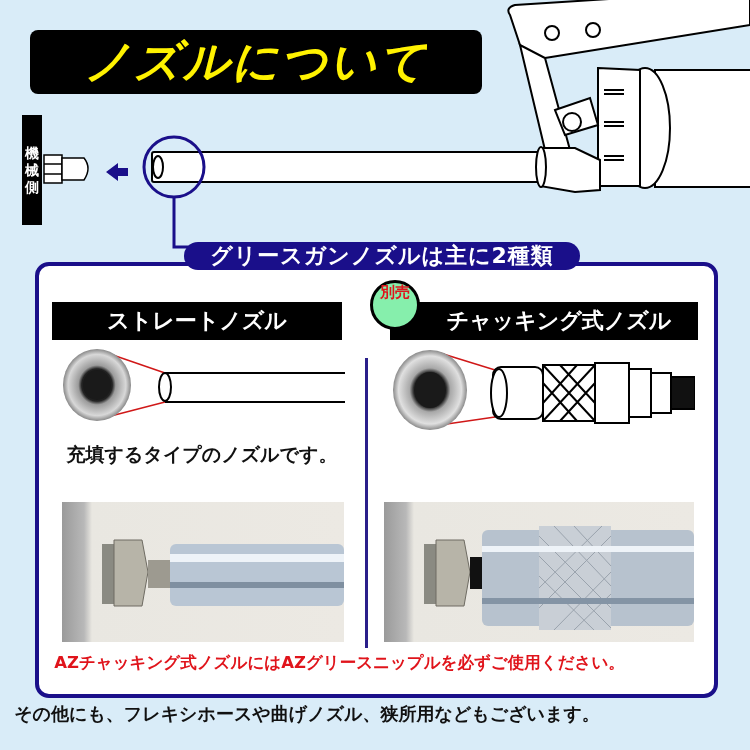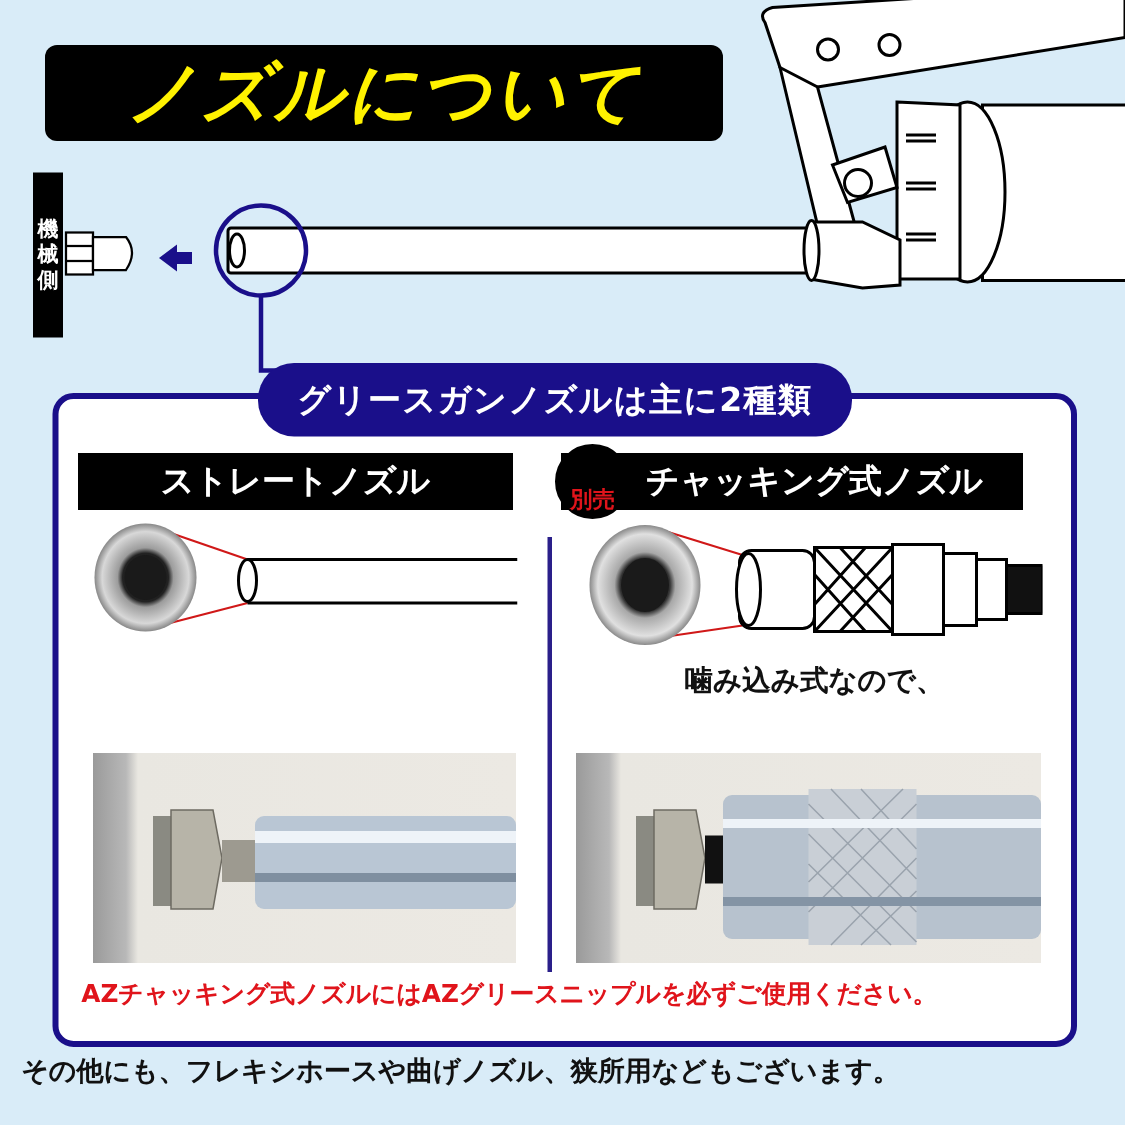--- a/index.html
+++ b/index.html
@@ -39,42 +39,42 @@
     .gun-svg { left: 0; top: 0; }
 
     
     .main-panel {
       left: 35px; top: 262px; width: 683px; height: 436px;
       background: #fff;
       border: 4px solid #1a0f8a;
       border-radius: 14px;
     }
     .subtitle-pill {
-      left: 172px; top: 242px; width: 396px; height: 49px;
+      left: 184px; top: 242px; width: 396px; height: 28px;
       background: #1a0f8a;
       border-radius: 24px;
       display: flex; align-items: center; justify-content: center;
       z-index: 3;
     }
     .subtitle-pill span {
       color: #fff; font-size: 22px; font-weight: bold; letter-spacing: 1px;
     }
 
     .col-header {
       height: 38px; background: #000;
       display: flex; align-items: center; justify-content: center;
     }
     .col-header span { color: #fff; font-size: 22px; font-weight: bold; }
     .hdr-left { left: 52px; top: 302px; width: 290px; }
-    .hdr-right { left: 374px; top: 302px; width: 308px; padding-left: 30px; }
+    .hdr-right { left: 390px; top: 302px; width: 308px; padding-left: 30px; }
 
     .separate-badge {
-      left: 370px; top: 296px; width: 50px; height: 50px;
-      border-radius: 50%; background: #000000; border: 3px solid #000;
-      display: flex; align-items: flex-end; justify-content: center;
+      left: 370px; top: 280px; width: 50px; height: 50px;
+      border-radius: 50%; background: #86efac; border: 3px solid #000;
+      display: flex; align-items: flex-start; justify-content: center;
       z-index: 4;
     }
     .separate-badge span { color: #e0141b; font-size: 15px; font-weight: bold; }
 
     .divider { left: 365px; top: 358px; width: 3px; height: 290px; background: #2a1f8a; }
 
     .desc {
       text-align: center; color: #111; font-size: 19px; font-weight: bold; line-height: 28px;
     }
     .desc-left { left: 52px; top: 440px; width: 300px; }
@@ -176,20 +176,21 @@
   </defs>
   <line x1="52" y1="8" x2="110" y2="28" stroke="#d01818" stroke-width="1.5"></line>
   <line x1="52" y1="72" x2="110" y2="57" stroke="#d01818" stroke-width="1.5"></line>
   <ellipse cx="42" cy="40" rx="34" ry="36" fill="url(#chromeL)"></ellipse>
   <ellipse cx="42" cy="40" rx="14" ry="15" fill="#1a1a1a"></ellipse>
   <path d="M110 28 L290 28 M110 57 L290 57" stroke="#000" stroke-width="2"></path>
   <ellipse cx="110" cy="42" rx="6" ry="14" fill="#fff" stroke="#000" stroke-width="2"></ellipse>
 </svg>
 
 <div class="abs desc desc-left">
+  <div>充填するタイプのノズルです。</div>
 </div>
 
 <div class="abs photo photo-left">
   <svg width="282" height="140" viewBox="0 0 282 140">
     <rect x="40" y="42" width="12" height="60" fill="#8a8a82"></rect>
     <polygon points="52,38 80,38 86,70 80,104 52,104" fill="#b7b4a8" stroke="#6e6b62"></polygon>
     <rect x="86" y="58" width="22" height="28" fill="#9d9a90"></rect>
     <rect x="108" y="42" width="174" height="62" rx="6" fill="#b9c6d4"></rect>
     <rect x="108" y="52" width="174" height="8" fill="#eef3f8"></rect>
     <rect x="108" y="80" width="174" height="6" fill="#7f8fa0"></rect>
@@ -225,21 +226,20 @@
     <rect x="158" y="20" width="52" height="56"></rect>
     <path d="M158 20 L210 76 M158 76 L210 20 M175 20 L210 58 M158 38 L192 76 M192 20 L158 58 M210 38 L175 76"></path>
     <rect x="210" y="18" width="34" height="60"></rect>
     <rect x="244" y="24" width="22" height="48"></rect>
     <rect x="266" y="28" width="20" height="40"></rect>
     <rect x="286" y="32" width="24" height="32" fill="#111"></rect>
   </g>
 </svg>
 
 <div class="abs desc desc-right">
-  <div>噛み込み式なので、</div>
 </div>
 
 <div class="abs photo photo-right">
   <svg width="310" height="140" viewBox="0 0 310 140">
     <rect x="40" y="42" width="12" height="60" fill="#8a8a82"></rect>
     <polygon points="52,38 80,38 86,70 80,104 52,104" fill="#b7b4a8" stroke="#6e6b62"></polygon>
     <rect x="86" y="55" width="12" height="32" fill="#111"></rect>
     <rect x="98" y="28" width="212" height="96" rx="6" fill="#b7c2ce"></rect>
     <rect x="155" y="24" width="72" height="104" fill="#c9cfd6"></rect>
     <g stroke="#9aa3ad" stroke-width="1">

